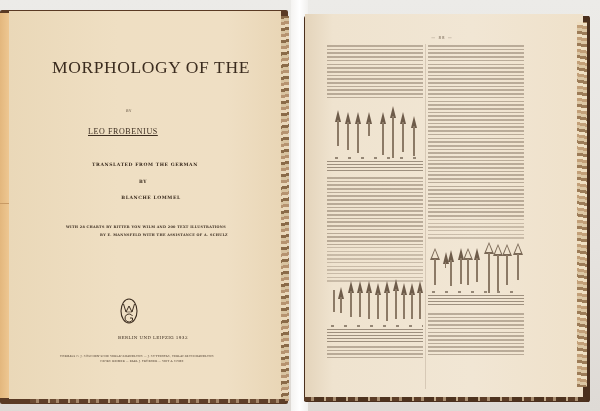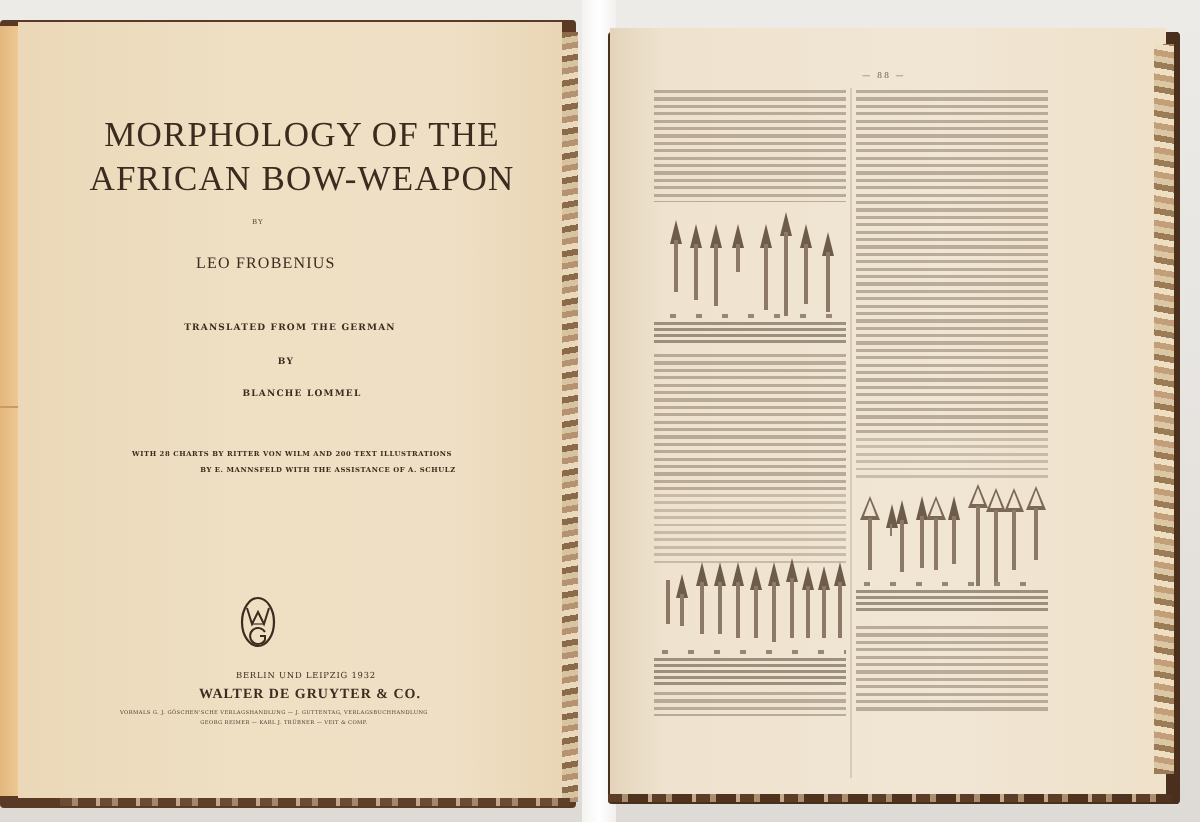--- a/index.html
+++ b/index.html
@@ -53,23 +53,23 @@
     top: 48px; left: 31px; width: 240px;
     font-family: "Liberation Serif", serif;
     font-size: 17.5px; line-height: 22px; letter-spacing: 0.6px;
     color: #3b2c1f;
   }
   .tp-by1 {
     top: 101px; left: 126px; width: 30px; text-align: left;
     font-size: 3.5px; letter-spacing: 0.5px; color: #5a4a3a;
   }
   .tp-author {
-    top: 119px; left: 98px; width: 120px; text-align: left;
+    top: 119px; left: 88px; width: 120px; text-align: left;
     font-family: "Liberation Serif", serif;
-    font-size: 8px; letter-spacing: 0.6px; color: #3b2c1f;
+    font-size: 8px; letter-spacing: 0.6px; color: #3b2c1f; text-decoration: underline;
   }
   .tp-trans {
     top: 154px; left: 70px; width: 150px;
     font-size: 4.5px; letter-spacing: 0.6px; color: #3b2c1f; font-weight: bold;
   }
   .tp-by2 {
     top: 171px; left: 128px; width: 30px;
     font-size: 4.5px; letter-spacing: 0.6px; color: #3b2c1f; font-weight: bold;
   }
   .tp-translator {
@@ -181,39 +181,37 @@
 <div class="left-book">
   <div class="left-cover"></div>
   <div class="left-flap"></div>
   <div class="left-flap-mark"></div>
   <div class="left-page"></div>
   <div class="left-marble"></div>
   <div class="left-bottom-edge"></div>
 
   <div class="tp tp-title">
     <div>MORPHOLOGY OF THE</div>
-    <div>AFRICAN BOW-WEAPON</div>
   </div>
   <div class="tp tp-by1">BY</div>
   <div class="tp tp-author">LEO FROBENIUS</div>
   <div class="tp tp-trans">TRANSLATED FROM THE GERMAN</div>
   <div class="tp tp-by2">BY</div>
   <div class="tp tp-translator">BLANCHE LOMMEL</div>
   <div class="tp tp-ill1">WITH 28 CHARTS BY RITTER VON WILM AND 200 TEXT ILLUSTRATIONS</div>
   <div class="tp tp-ill2">BY E. MANNSFELD WITH THE ASSISTANCE OF A. SCHULZ</div>
 
   <svg class="tp-logo" viewBox="0 0 18 26">
     <ellipse cx="9" cy="13" rx="8" ry="12" fill="none" stroke="#3b2c1f" stroke-width="1.1"></ellipse>
     <path d="M3.5 6 L6 14 L9 8 L12 14 L14.5 6" fill="none" stroke="#3b2c1f" stroke-width="1"></path>
     <path d="M12.5 18 A4 4 0 1 0 12.5 22 L12.5 20 L10 20" fill="none" stroke="#3b2c1f" stroke-width="1"></path>
     <path d="M6 14 L12 14" stroke="#3b2c1f" stroke-width="0.6"></path>
   </svg>
 
   <div class="tp tp-place">BERLIN UND LEIPZIG 1932</div>
-  <div class="tp tp-publisher">WALTER DE GRUYTER &amp; CO.</div>
   <div class="tp tp-imprint1">VORMALS G. J. GÖSCHEN'SCHE VERLAGSHANDLUNG — J. GUTTENTAG, VERLAGSBUCHHANDLUNG</div>
   <div class="tp tp-imprint2">GEORG REIMER — KARL J. TRÜBNER — VEIT &amp; COMP.</div>
 </div>
 
 <div class="right-cover"></div>
 <div class="right-corner-top"></div>
 <div class="right-corner-bot"></div>
 <div class="right-page"></div>
 <div class="right-marble"></div>
 <div class="right-bottom-edge"></div>

